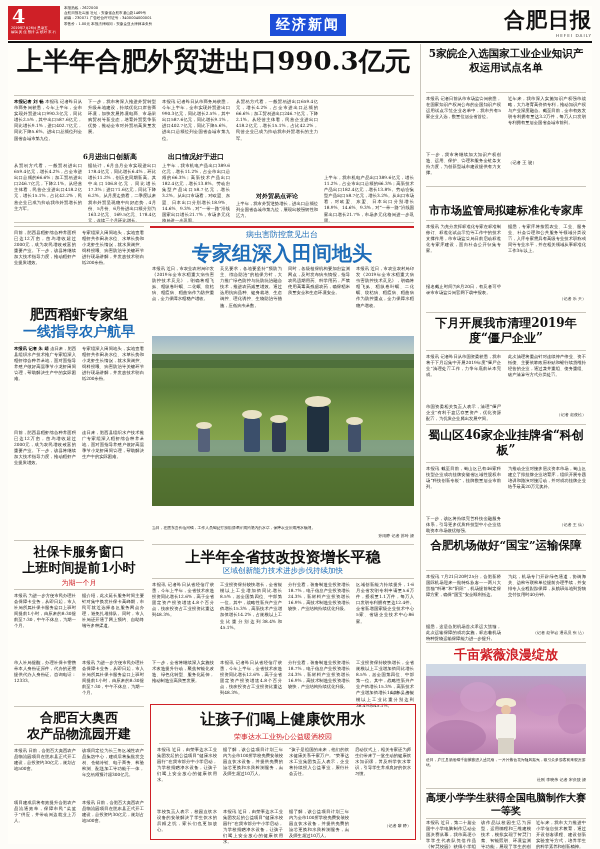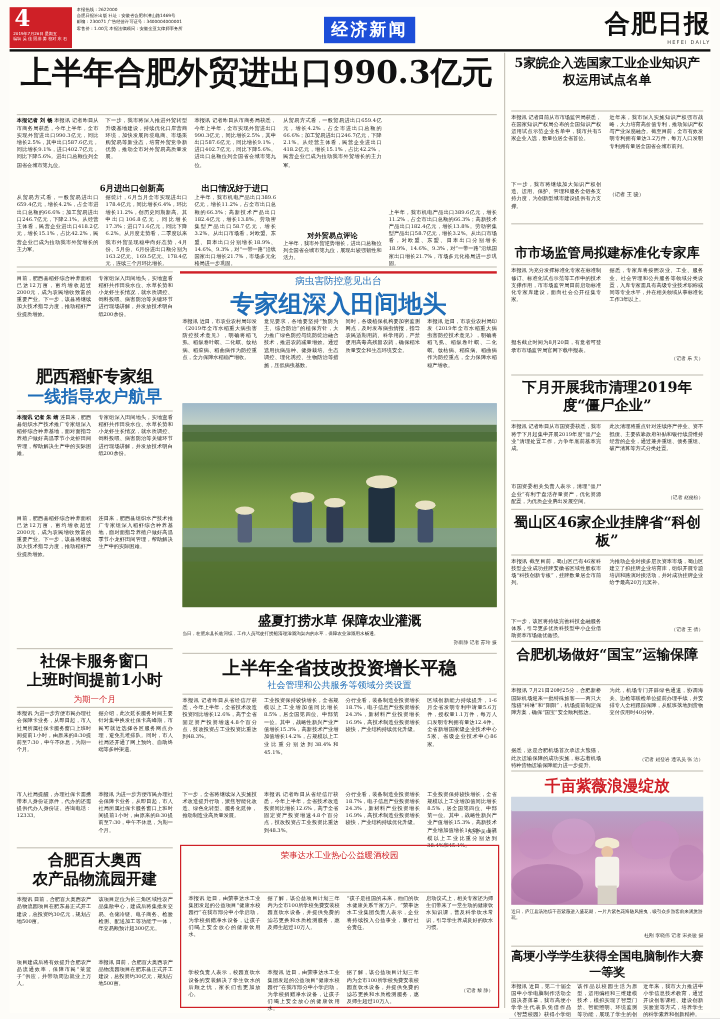--- a/index.html
+++ b/index.html
@@ -120,21 +120,20 @@
     <div class="fp-person" style="left:155px;top:70px;width:22px;height:46px;background:#20303f;"></div>
     <div class="fp-hat" style="left:153px;top:60px;width:26px;height:11px;"></div>
     <div class="fp-person" style="left:196px;top:88px;width:13px;height:28px;background:#41506a;"></div>
     <div class="fp-hat" style="left:194px;top:81px;width:17px;height:8px;"></div>
     <div class="fp-person" style="left:46px;top:92px;width:12px;height:24px;background:#55617a;"></div>
     <div class="fp-hat" style="left:44px;top:86px;width:16px;height:7px;"></div>
     <div style="position:absolute;left:0;top:0;width:262px;height:24px;background:linear-gradient(#9fb9c9,#cdd9c7);"></div>
     <div style="position:absolute;left:0;top:18px;width:262px;height:14px;background:#4a6b39;opacity:.85;"></div>
   </div>
 
-  <div class="headline" style="position:absolute;left:152px;top:510px;width:262px;font-size:11px;">盛夏打捞水草 保障农业灌溉</div>
   <div class="cap" style="position:absolute;left:152px;top:525px;width:208px;">当日，在肥东县长临河镇，工作人员驾驶打捞船清理灌溉沟渠内的水草，保障农业灌溉用水畅通。</div>
   <div class="byline" style="position:absolute;left:300px;top:533px;width:114px;">孙雨静 记者 苏玲 摄</div>
   <div class="hline" style="left:152px;top:544px;width:262px;"></div>
 
   <div class="hline" style="left:14px;top:226px;width:130px;"></div>
   <div class="col-text" style="position:absolute;left:14px;top:230px;width:62px;">目前，肥西县稻虾综合种养面积已达12万亩，亩均增收超过2000元，成为农民增收致富的重要产业。下一步，该县将继续加大技术指导力度，推动稻虾产业提质增效。</div>
   <div class="col-text" style="position:absolute;left:82px;top:230px;width:62px;">专家组深入田间地头，实地查看稻虾共作田块水位、水草长势和小龙虾生长情况，就水质调控、饲料投喂、病害防治等关键环节进行现场讲解，并发放技术明白纸200余份。</div>
 
   <div class="headline" style="position:absolute;left:14px;top:306px;width:130px;font-size:14px;line-height:17px;">肥西稻虾专家组</div>
   <div class="headline" style="position:absolute;left:14px;top:323px;width:130px;font-size:14px;line-height:17px;color:#1f6db8;">一线指导农户航早</div>
@@ -160,33 +159,34 @@
   <div class="hline" style="left:14px;top:706px;width:130px;"></div>
   <div class="headline" style="position:absolute;left:14px;top:726px;width:130px;font-size:13px;line-height:16px;">农产品物流园开建</div>
   <div class="headline" style="position:absolute;left:14px;top:710px;width:130px;font-size:13px;line-height:16px;">合肥百大奥西</div>
   <div class="hline" style="left:14px;top:744px;width:130px;"></div>
   <div class="col-text" style="position:absolute;left:14px;top:748px;width:62px;">本报讯 日前，合肥百大奥西农产品物流园项目在肥东县正式开工建设，总投资约30亿元，规划占地500亩。</div>
   <div class="col-text" style="position:absolute;left:82px;top:748px;width:62px;">该项目定位为长三角区域性农产品集散中心，建成后将集批发交易、仓储冷链、电子商务、检验检测、配送加工等功能于一体，年交易额预计超300亿元。</div>
   <div class="col-text" style="position:absolute;left:14px;top:800px;width:62px;">项目建成后将有效提升合肥农产品流通效率，保障市民“菜篮子”供应，并带动周边就业上万人。</div>
   <div class="col-text" style="position:absolute;left:82px;top:800px;width:62px;">本报讯 日前，合肥百大奥西农产品物流园项目在肥东县正式开工建设，总投资约30亿元，规划占地500亩。</div>
 
   <div class="headline" style="position:absolute;left:152px;top:548px;width:262px;font-size:15px;">上半年全省技改投资增长平稳</div>
-  <div class="subhead" style="position:absolute;left:152px;top:566px;width:262px;font-size:7.5px;color:#1f6db8;">社会管理和公共服务等领域分类设置</div>
+  <div class="subhead" style="position:absolute;left:152px;top:566px;width:262px;font-size:7.5px;color:#1f6db8;">区域创新能力技术进步步伐持续加快</div>
   <div class="hline" style="left:152px;top:578px;width:262px;"></div>
   <div class="col-text" style="position:absolute;left:152px;top:582px;width:62px;">本报讯 记者昨日从省经信厅获悉，今年上半年，全省技术改造投资同比增长12.6%，高于全省固定资产投资增速4.8个百分点，技改投资占工业投资比重达到48.3%。</div>
   <div class="col-text" style="position:absolute;left:220px;top:582px;width:62px;">工业投资保持较快增长，全省规模以上工业增加值同比增长8.5%，居全国第四位、中部第一位。其中，战略性新兴产业产值增长15.3%，高新技术产业增加值增长14.2%，占规模以上工业比重分别达到38.4%和45.1%。</div>
   <div class="col-text" style="position:absolute;left:288px;top:582px;width:62px;">分行业看，装备制造业投资增长18.7%，电子信息产业投资增长24.3%，新材料产业投资增长16.9%，高技术制造业投资增长较快，产业结构持续优化升级。</div>
   <div class="col-text" style="position:absolute;left:356px;top:582px;width:58px;">区域创新能力持续提升，1-6月全省发明专利申请量5.6万件，授权量1.1万件，每万人口发明专利拥有量达12.4件。全省新增国家级企业技术中心5家、省级企业技术中心86家。</div>
   <div class="col-text" style="position:absolute;left:152px;top:660px;width:62px;">下一步，全省将继续深入实施技术改造提升行动，聚焦智能化改造、绿色化转型、服务化延伸，推动制造业高质量发展。</div>
   <div class="col-text" style="position:absolute;left:220px;top:660px;width:62px;">本报讯 记者昨日从省经信厅获悉，今年上半年，全省技术改造投资同比增长12.6%，高于全省固定资产投资增速4.8个百分点，技改投资占工业投资比重达到48.3%。</div>
   <div class="col-text" style="position:absolute;left:288px;top:660px;width:62px;">分行业看，装备制造业投资增长18.7%，电子信息产业投资增长24.3%，新材料产业投资增长16.9%，高技术制造业投资增长较快，产业结构持续优化升级。</div>
   <div class="col-text" style="position:absolute;left:356px;top:660px;width:58px;">工业投资保持较快增长，全省规模以上工业增加值同比增长8.5%，居全国第四位、中部第一位。其中，战略性新兴产业产值增长15.3%，高新技术产业增加值增长14.2%，占规模以上工业比重分别达到38.4%和45.1%。</div>
   <div class="byline" style="position:absolute;left:356px;top:690px;width:58px;">（记者 吴 奇）</div>
 
   <div class="redbox" style="left:150px;top:704px;width:266px;height:136px;">
+    <div class="headline" style="margin-top:5px;font-size:15px;">让孩子们喝上健康饮用水</div>
     <div class="subhead" style="margin-top:3px;font-size:7px;color:#cf2027;">荣事达水工业热心公益暖酒校园</div>
     <div class="hline" style="left:8px;top:38px;width:250px;"></div>
     <div class="col-text" style="position:absolute;left:6px;top:42px;width:60px;">本报讯 近日，由荣事达水工业集团发起的公益项目“健康水校园行”在我市部分中小学启动，为学校捐赠净水设备，让孩子们喝上安全放心的健康饮用水。</div>
     <div class="col-text" style="position:absolute;left:72px;top:42px;width:60px;">据了解，该公益项目计划三年内为全市100所学校免费安装校园直饮水设备，并提供免费的滤芯更换和水质检测服务，惠及师生超过10万人。</div>
     <div class="col-text" style="position:absolute;left:138px;top:42px;width:60px;">“孩子是祖国的未来，他们的饮水健康关系千家万户。”荣事达水工业集团负责人表示，企业将持续投入公益事业，履行社会责任。</div>
     <div class="col-text" style="position:absolute;left:204px;top:42px;width:56px;">启动仪式上，相关专家还为师生们带来了一堂生动的健康饮水知识课，普及科学饮水常识，引导学生养成良好的饮水习惯。</div>
     <div class="col-text" style="position:absolute;left:6px;top:104px;width:60px;">学校负责人表示，校园直饮水设备的安装解决了学生饮水的后顾之忧，家长们也更加放心。</div>
     <div class="col-text" style="position:absolute;left:72px;top:104px;width:60px;">本报讯 近日，由荣事达水工业集团发起的公益项目“健康水校园行”在我市部分中小学启动，为学校捐赠净水设备，让孩子们喝上安全放心的健康饮用水。</div>
     <div class="col-text" style="position:absolute;left:138px;top:104px;width:60px;">据了解，该公益项目计划三年内为全市100所学校免费安装校园直饮水设备，并提供免费的滤芯更换和水质检测服务，惠及师生超过10万人。</div>
     <div class="byline" style="position:absolute;left:204px;top:118px;width:56px;">（记者 黎 静）</div>

